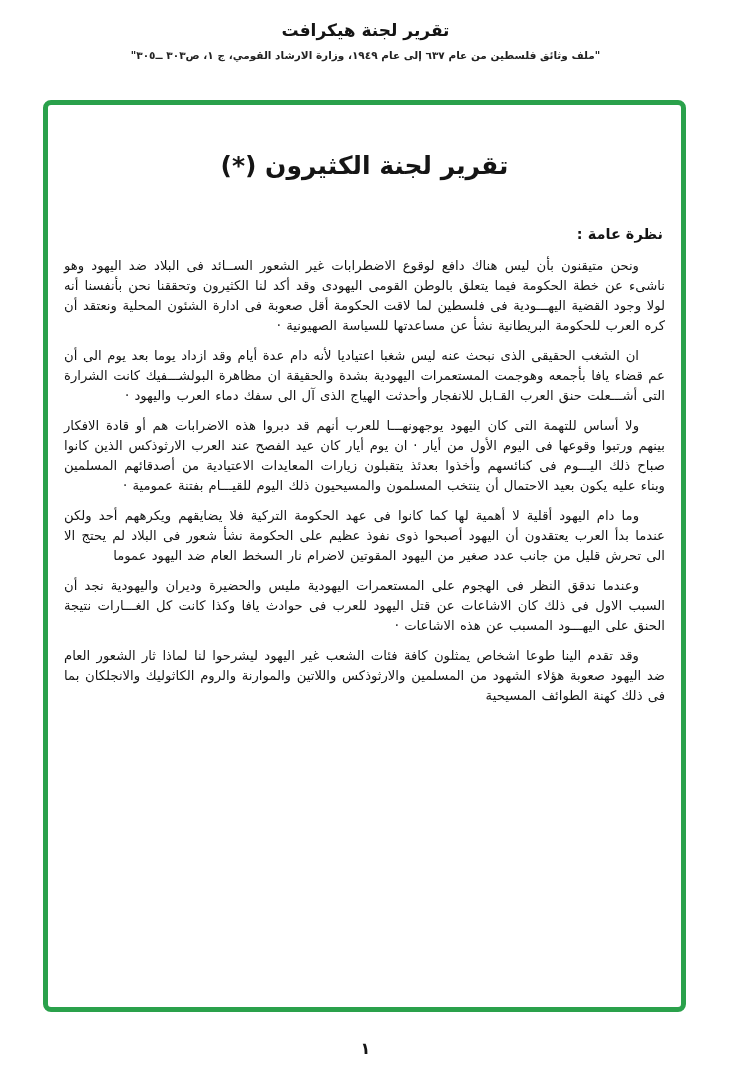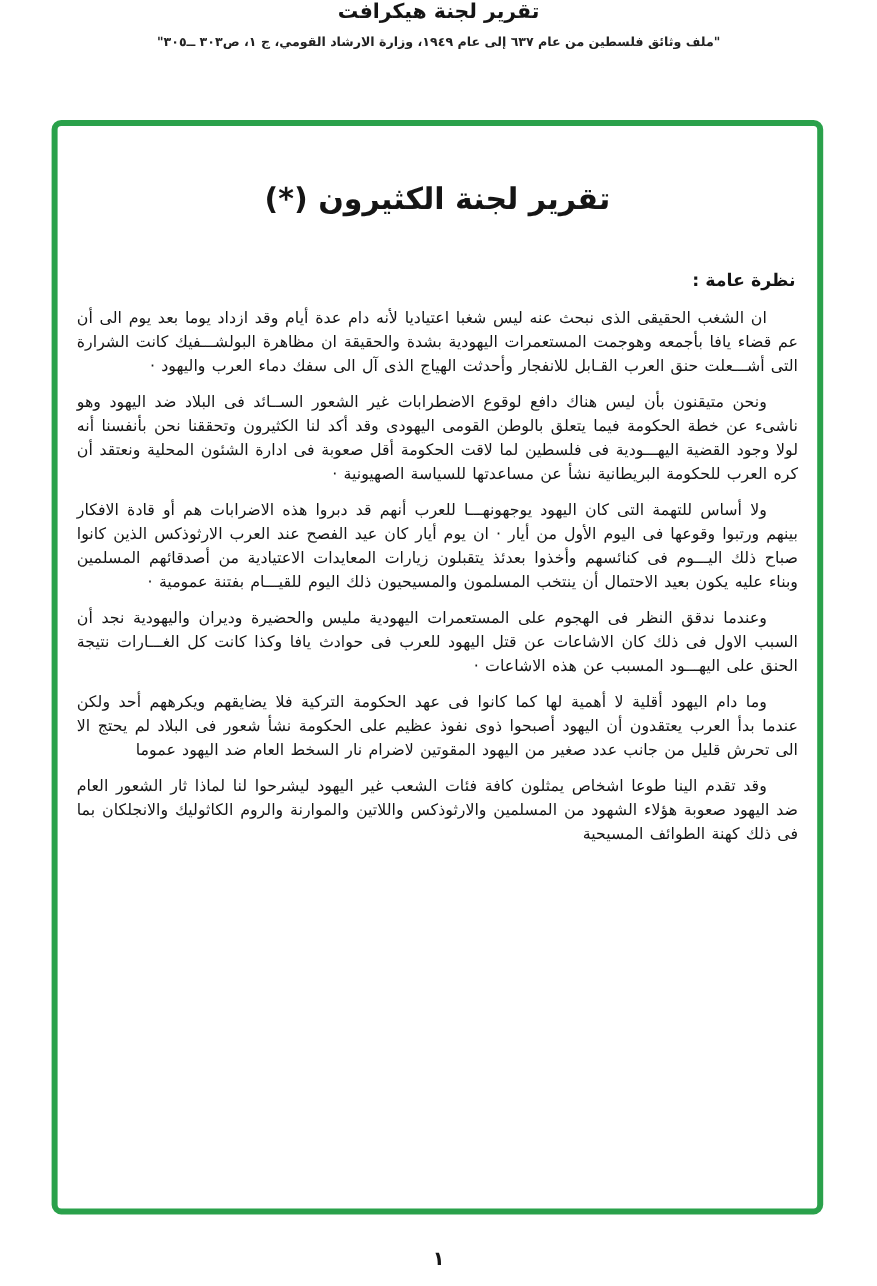--- a/index.html
+++ b/index.html
@@ -13,20 +13,21 @@
     overflow: hidden;
   }
   .page {
     width: 731px;
     height: 1072px;
     direction: rtl;
     position: relative;
   }
   .page-header {
     text-align: center;
+    padding-top: 20px;
   }
   .page-header .main-title {
     font-size: 17px;
     font-weight: bold;
     letter-spacing: 0.5px;
   }
   .page-header .source-line {
     font-size: 10.5px;
     font-weight: bold;
     margin-top: 9px;
@@ -104,25 +105,25 @@
   <header class="page-header">
     <h1 class="main-title">تقرير لجنة هيكرافت</h1>
     <div class="source-line">"ملف وثائق فلسطين من عام ٦٣٧ إلى عام ١٩٤٩، وزارة الارشاد القومي، ج ١، ص٣٠٣ ــ٣٠٥"</div>
   </header>
 
   <div class="green-box">
     <h2 class="doc-title">تقرير لجنة الكثيرون (*)</h2>
     <div class="section-heading">نظرة عامة :</div>
 
     <div class="paragraphs">
+      <p>ونحن متيقنون بأن ليس هناك دافع لوقوع الاضطرابات غير الشعور الســائد فى البلاد ضد اليهود وهو ناشىء عن خطة الحكومة فيما يتعلق بالوطن القومى اليهودى وقد أكد لنا الكثيرون وتحققنا نحن بأنفسنا أنه لولا وجود القضية اليهـــودية فى فلسطين لما لاقت الحكومة أقل صعوبة فى ادارة الشئون المحلية ونعتقد أن كره العرب للحكومة البريطانية نشأ عن مساعدتها للسياسة الصهيونية ·</p>
       <p>ان الشغب الحقيقى الذى نبحث عنه ليس شغبا اعتياديا لأنه دام عدة أيام وقد ازداد يوما بعد يوم الى أن عم قضاء يافا بأجمعه وهوجمت المستعمرات اليهودية بشدة والحقيقة ان مظاهرة البولشـــفيك كانت الشرارة التى أشـــعلت حنق العرب القـابل للانفجار وأحدثت الهياج الذى آل الى سفك دماء العرب واليهود ·</p>
-      <p>ونحن متيقنون بأن ليس هناك دافع لوقوع الاضطرابات غير الشعور الســائد فى البلاد ضد اليهود وهو ناشىء عن خطة الحكومة فيما يتعلق بالوطن القومى اليهودى وقد أكد لنا الكثيرون وتحققنا نحن بأنفسنا أنه لولا وجود القضية اليهـــودية فى فلسطين لما لاقت الحكومة أقل صعوبة فى ادارة الشئون المحلية ونعتقد أن كره العرب للحكومة البريطانية نشأ عن مساعدتها للسياسة الصهيونية ·</p>
       <p>ولا أساس للتهمة التى كان اليهود يوجهونهـــا للعرب أنهم قد دبروا هذه الاضرابات هم أو قادة الافكار بينهم ورتبوا وقوعها فى اليوم الأول من أيار · ان يوم أيار كان عيد الفصح عند العرب الارثوذكس الذين كانوا صباح ذلك اليـــوم فى كنائسهم وأخذوا بعدئذ يتقبلون زيارات المعايدات الاعتيادية من أصدقائهم المسلمين وبناء عليه يكون بعيد الاحتمال أن ينتخب المسلمون والمسيحيون ذلك اليوم للقيـــام بفتنة عمومية ·</p>
+      <p>وما دام اليهود أقلية لا أهمية لها كما كانوا فى عهد الحكومة التركية فلا يضايقهم ويكرههم أحد ولكن عندما بدأ العرب يعتقدون أن اليهود أصبحوا ذوى نفوذ عظيم على الحكومة نشأ شعور فى البلاد لم يحتج الا الى تحرش قليل من جانب عدد صغير من اليهود المقوتين لاضرام نار السخط العام ضد اليهود عموما</p>
       <p>وعندما ندقق النظر فى الهجوم على المستعمرات اليهودية مليس والحضيرة وديران واليهودية نجد أن السبب الاول فى ذلك كان الاشاعات عن قتل اليهود للعرب فى حوادث يافا وكذا كانت كل الغـــارات نتيجة الحنق على اليهـــود المسبب عن هذه الاشاعات ·</p>
-      <p>وما دام اليهود أقلية لا أهمية لها كما كانوا فى عهد الحكومة التركية فلا يضايقهم ويكرههم أحد ولكن عندما بدأ العرب يعتقدون أن اليهود أصبحوا ذوى نفوذ عظيم على الحكومة نشأ شعور فى البلاد لم يحتج الا الى تحرش قليل من جانب عدد صغير من اليهود المقوتين لاضرام نار السخط العام ضد اليهود عموما</p>
       <p>وقد تقدم الينا طوعا اشخاص يمثلون كافة فئات الشعب غير اليهود ليشرحوا لنا لماذا ثار الشعور العام ضد اليهود صعوبة هؤلاء الشهود من المسلمين والارثوذكس واللاتين والموارنة والروم الكاثوليك والانجلكان بما فى ذلك كهنة الطوائف المسيحية</p>
     </div>
 
   </div>
 
   <footer class="page-footer">
     <span class="page-number">١</span>
   </footer>
 
 </div>

